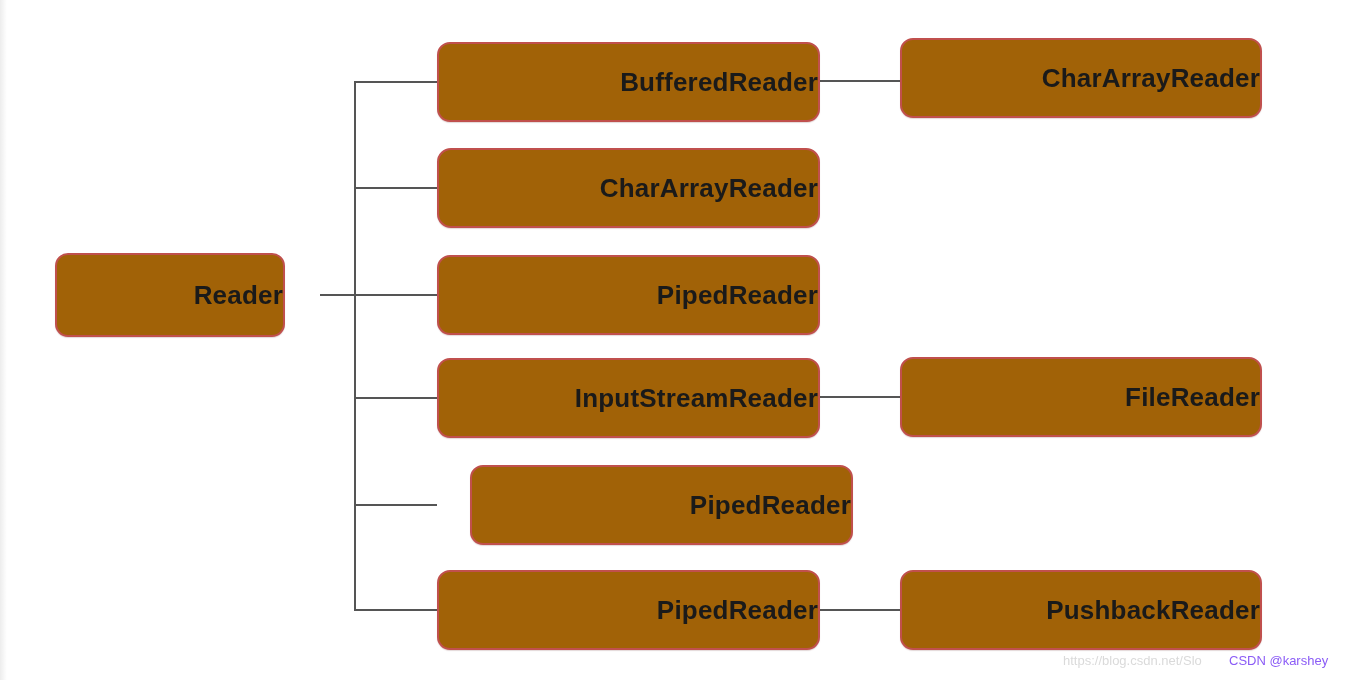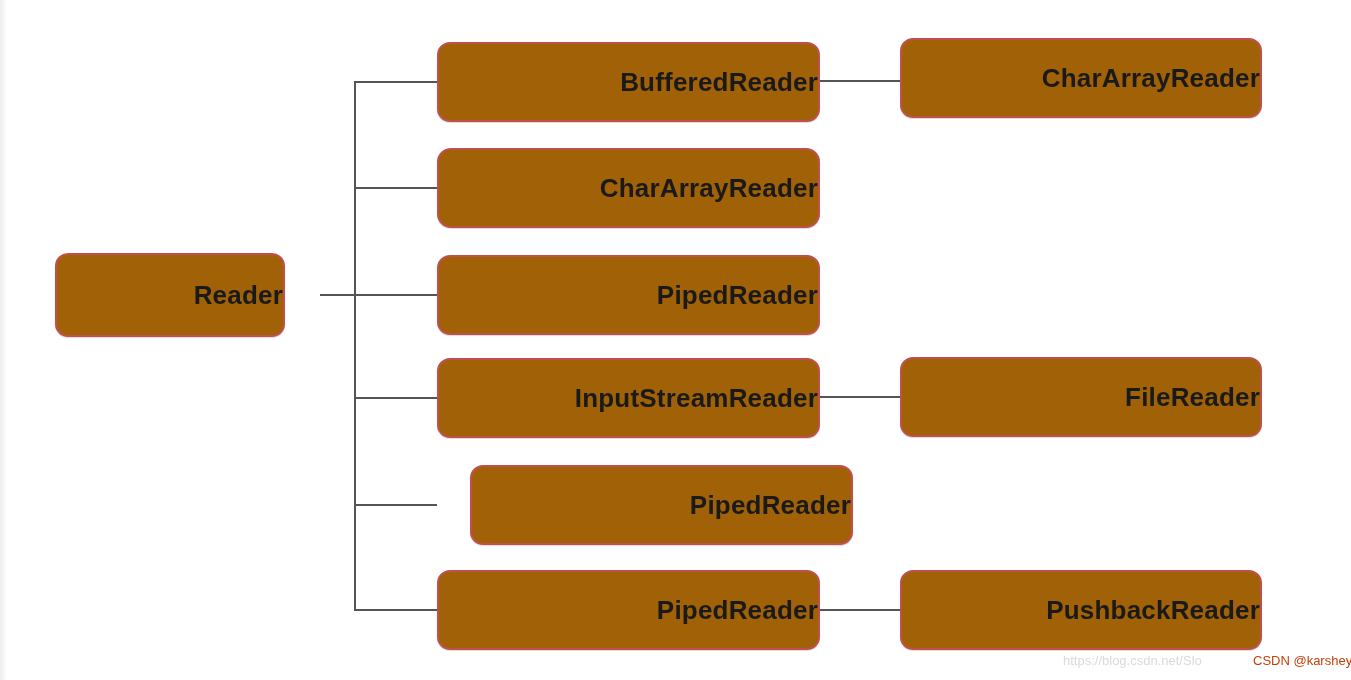--- a/index.html
+++ b/index.html
@@ -82,22 +82,22 @@
     font-size: 13px;
     white-space: nowrap;
   }
   .wm-url {
     position: absolute;
     left: 0; top: 0;
     color: #dadada;
   }
   .wm-handle {
     position: absolute;
-    left: 190px; top: 0;
-    color: #c2410c;
+    left: 166px; top: 0;
+    color: #8b5cf6;
   }
 </style>
 </head>
 <body>
 
 <div class="canvas">
 
   <div class="left-edge"></div>
 
   <div class="line h" id="c-reader"></div>

